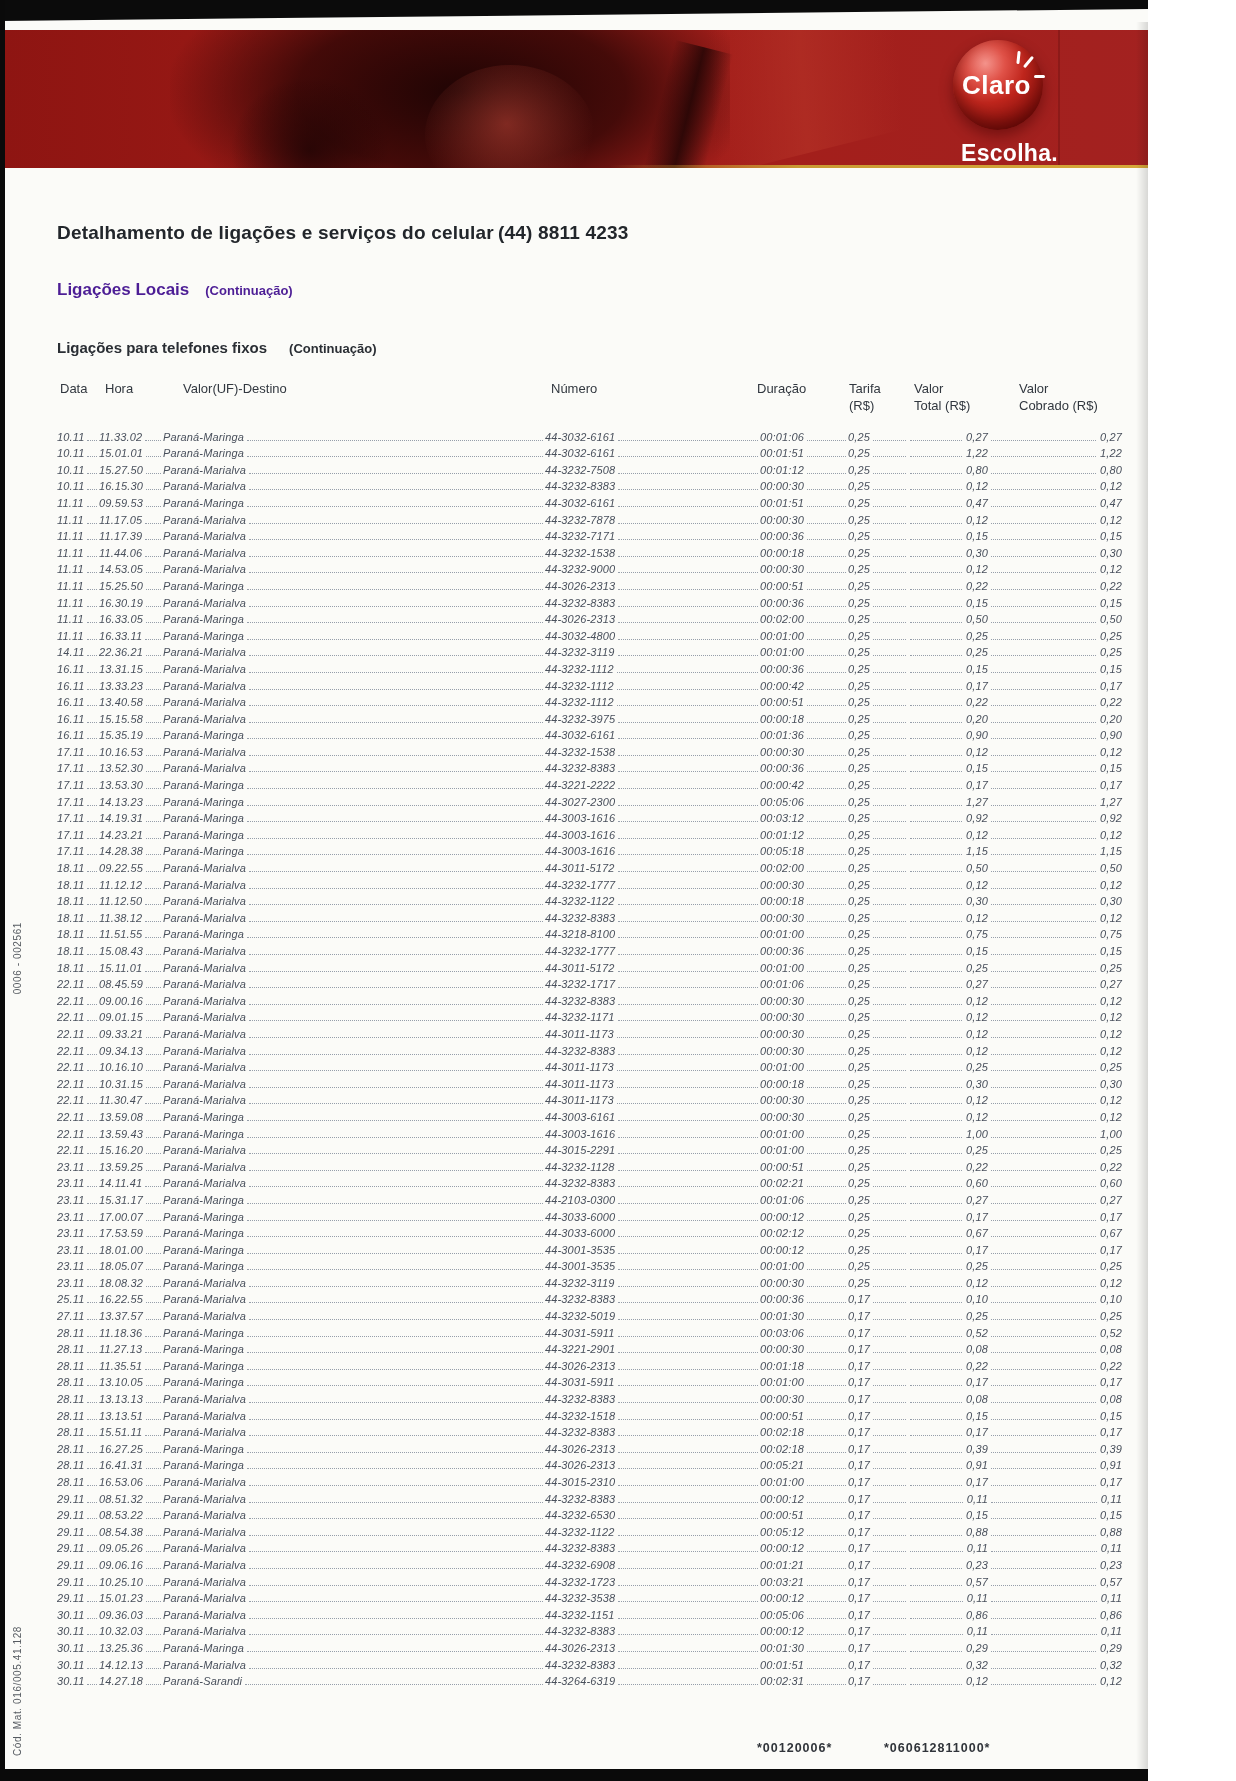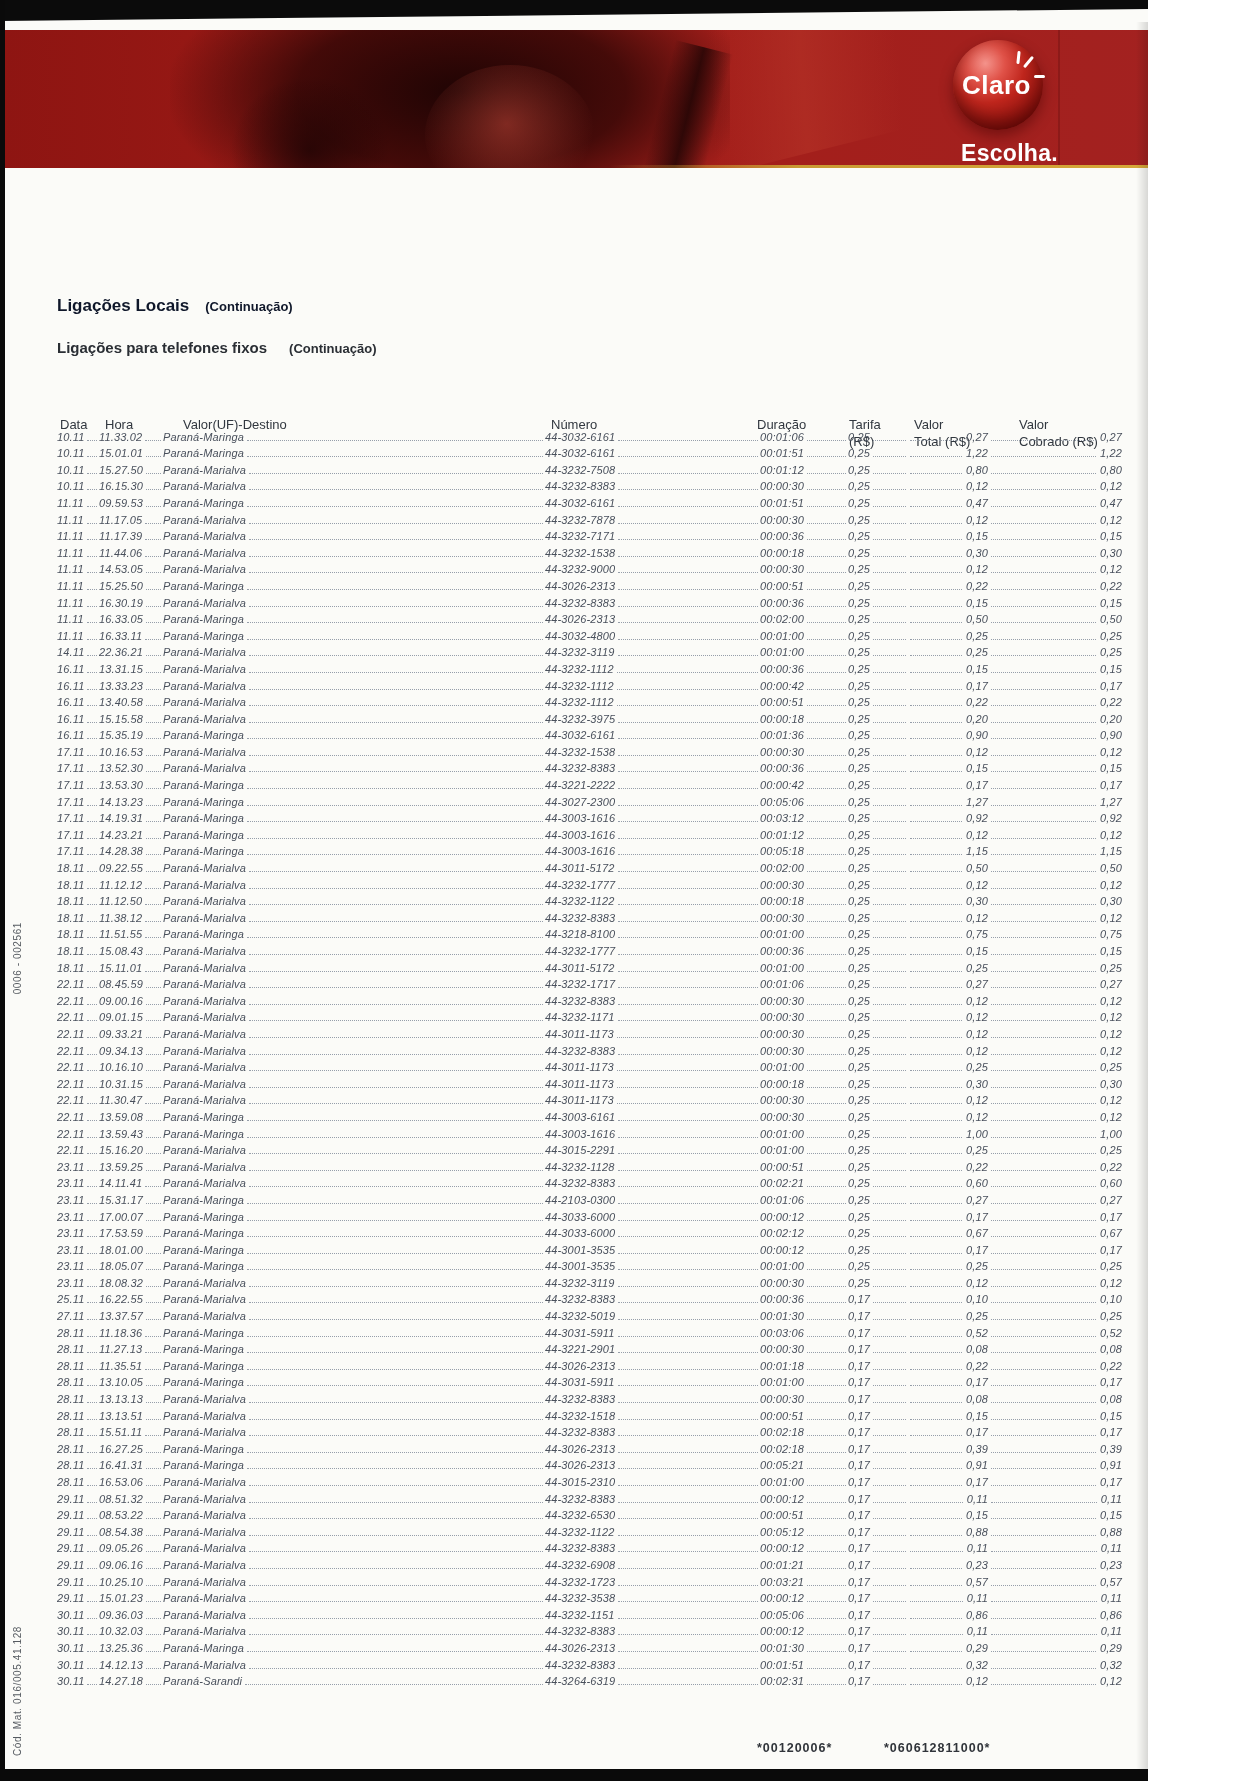--- a/index.html
+++ b/index.html
@@ -38,28 +38,28 @@
         box-shadow:0 6px 14px rgba(60,0,0,.45), inset 0 -8px 18px rgba(40,0,0,.5);}
   .logo-text{position:absolute;left:9px;top:30px;color:#fff;font-size:26px;font-weight:bold;letter-spacing:.5px;}
   .sp1{position:absolute;left:64px;top:11px;width:3px;height:13px;background:#fff;transform:rotate(6deg);border-radius:2px;}
   .sp2{position:absolute;left:74px;top:15px;width:3px;height:14px;background:#fff;transform:rotate(40deg);border-radius:2px;}
   .sp3{position:absolute;left:81px;top:35px;width:11px;height:3px;background:#fff;border-radius:2px;}
   .tagline{position:absolute;left:961px;top:110px;font-size:23px;font-weight:bold;color:#fff;letter-spacing:.3px;}
 
   
   .title{position:absolute;left:57px;top:222px;font-size:19px;font-weight:bold;color:#22262b;letter-spacing:.2px;}
   .title .phone{margin-left:4px;}
-  .section{position:absolute;left:57px;top:296px;font-size:17px;font-weight:bold;color:#0f172a;}
+  .section{position:absolute;left:57px;top:280px;font-size:17px;font-weight:bold;color:#4c1d95;}
   .section .cont{font-size:13px;margin-left:16px;font-weight:bold;}
   .subsection{position:absolute;left:57px;top:339px;font-size:15px;font-weight:bold;color:#2a2e34;}
   .subsection .cont{font-size:13px;margin-left:22px;font-weight:bold;}
 
   
   .thead{position:absolute;top:381px;left:57px;width:1070px;height:42px;font-size:13px;color:#31373f;}
-  .th{position:absolute;top:0;white-space:nowrap;margin-top:36px;}
+  .th{position:absolute;top:0;white-space:nowrap;}
   .th.l2{top:17px;}
   .th-data{left:3px}.th-hora{left:48px}.th-origem{left:126px}.th-numero{left:494px}.th-duracao{left:700px}
   .th-tarifa{left:792px}.th-total{left:857px}.th-cobrado{left:962px}
 
   
   .rows{position:absolute;top:427px;left:57px;width:1066px;font-style:italic;}
   .row{display:flex;height:16.6px;align-items:flex-end;font-size:11px;color:#49505c;
        letter-spacing:.15px;white-space:nowrap;}
   .cell{display:flex;align-items:flex-end;overflow:hidden;}
   .txt{padding:0 1px 1px 0;}
@@ -96,20 +96,23 @@
     <div class="banner-gold"></div>
     <div class="logo">
       <span class="logo-text">Claro</span>
       <span class="sp1"></span>
       <span class="sp2"></span>
       <span class="sp3"></span>
     </div>
     <div class="tagline">Escolha.</div>
   </div>
 
+  <div class="title">
+    <span>Detalhamento de ligações e serviços do celular</span><span class="phone">(44) 8811 4233</span>
+  </div>
   <div class="section">
     <span>Ligações Locais</span><span class="cont">(Continuação)</span>
   </div>
   <div class="subsection">
     <span>Ligações para telefones fixos</span><span class="cont">(Continuação)</span>
   </div>
 
   <div class="thead">
     <span class="th th-data">Data</span>
     <span class="th th-hora">Hora</span>

